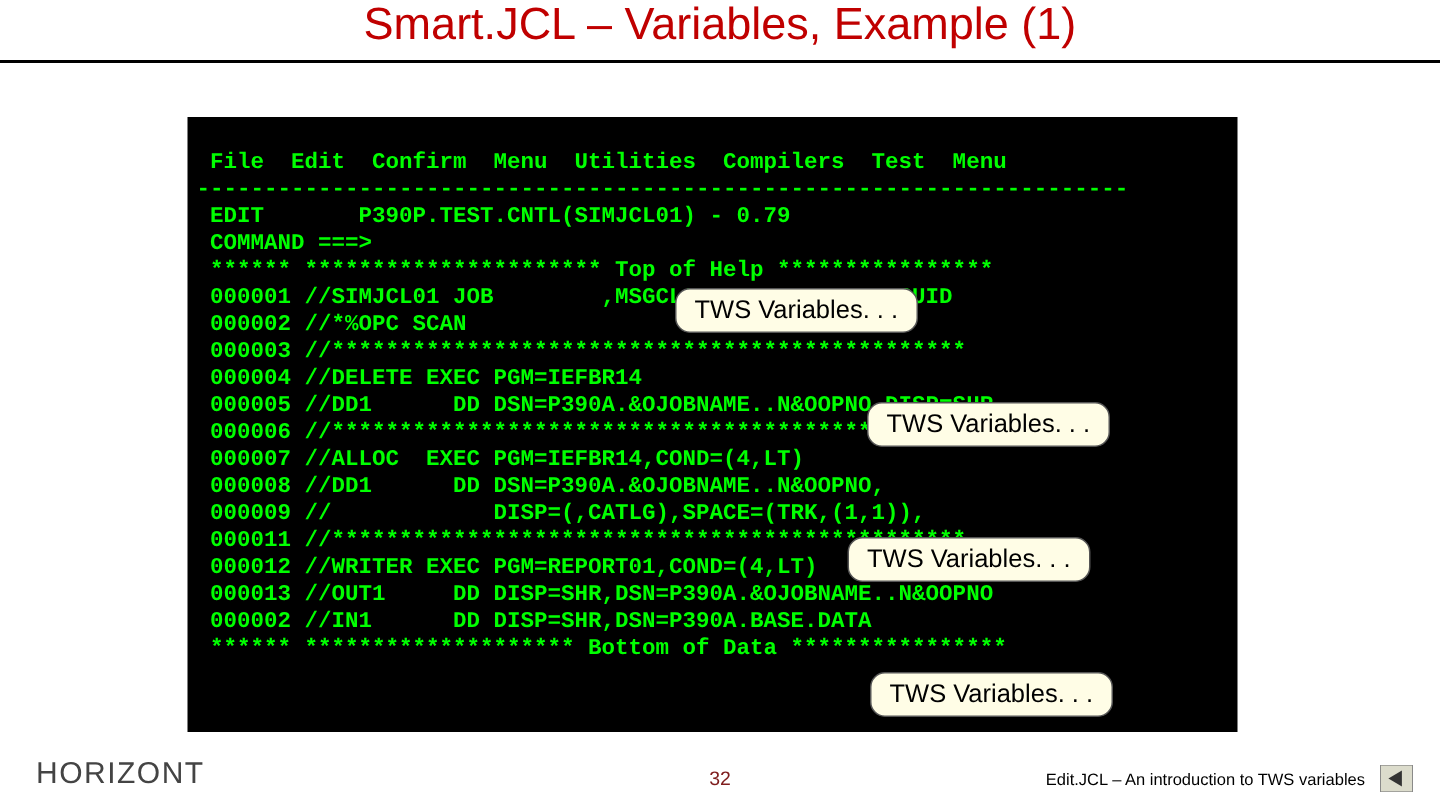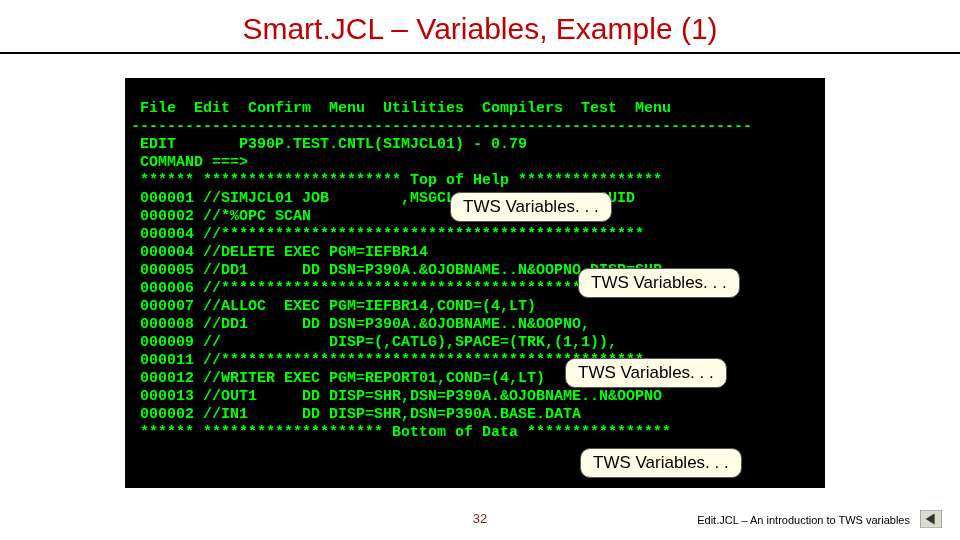--- a/index.html
+++ b/index.html
@@ -1,18 +1,18 @@
 <!DOCTYPE html>
 <html><head>
 <meta charset="utf-8">
 <style>
   * { margin: 0; padding: 0; box-sizing: border-box; }
   html, body { width: 960px; height: 540px; font-family: Arial, sans-serif; background: #fff; }
   .slide { width: 960px; height: 540px; position: relative; }
-  .title { text-align: center; font-size: 30px; color: #c00000; padding-top: 12px; font-weight: normal; }
+  .title { text-align: center; font-size: 30px; color: #c00000; font-weight: normal; }
   .title-underline { border-bottom: 2px solid #000; margin-top: 6px; }
   .terminal {
     position: absolute; left: 125px; top: 78px; width: 700px; height: 410px;
     background: #000; color: #00ff00; font-family: "Courier New", monospace;
     font-size: 15px; line-height: 18px; padding: 4px 6px; overflow: hidden;
     white-space: pre; font-weight: bold;
   }
   .callout {
     position: absolute; background: #fffde6; border: 1px solid #555; border-radius: 10px;
     padding: 4px 12px; font-size: 17px; color: #000; font-family: Arial, sans-serif;
@@ -32,40 +32,41 @@
   <div class="title-underline"></div>
 
   <div class="terminal">
 <span> File  Edit  Confirm  Menu  Utilities  Compilers  Test  Menu</span>
 <span>---------------------------------------------------------------------</span>
 <span> EDIT       P390P.TEST.CNTL(SIMJCL01) - 0.79</span>
 <span> COMMAND ===&gt;</span>
 <span> ****** ********************** Top of Help ****************</span>
 <span> 000001 //SIMJCL01 JOB        ,MSGCLASS=X,NOTIFY=&amp;SYSUID</span>
 <span> 000002 //*%OPC SCAN</span>
-<span> 000004 //***********************************************</span>
+<span> 000003 //***********************************************</span>
 <span> 000004 //DELETE EXEC PGM=IEFBR14</span>
 <span> 000005 //DD1      DD DSN=P390A.&amp;OJOBNAME..N&amp;OOPNO,DISP=SHR</span>
 <span> 000006 //***********************************************</span>
 <span> 000007 //ALLOC  EXEC PGM=IEFBR14,COND=(4,LT)</span>
 <span> 000008 //DD1      DD DSN=P390A.&amp;OJOBNAME..N&amp;OOPNO,</span>
 <span> 000009 //            DISP=(,CATLG),SPACE=(TRK,(1,1)),</span>
 <span> 000011 //***********************************************</span>
 <span> 000012 //WRITER EXEC PGM=REPORT01,COND=(4,LT)</span>
 <span> 000013 //OUT1     DD DISP=SHR,DSN=P390A.&amp;OJOBNAME..N&amp;OOPNO</span>
 <span> 000002 //IN1      DD DISP=SHR,DSN=P390A.BASE.DATA</span>
 <span> ****** ******************** Bottom of Data ****************</span>
   </div>
 
   <div class="callout" style="left:450px; top:192px;">TWS Variables. . .</div>
   <div class="callout" style="left:578px; top:268px;">TWS Variables. . .</div>
   <div class="callout" style="left:565px; top:358px;">TWS Variables. . .</div>
   <div class="callout" style="left:580px; top:448px;">TWS Variables. . .</div>
 
   <div class="footer">
+    <div class="footer-left">HORIZONT</div>
     <div class="footer-center">32</div>
     <div class="footer-right">Edit.JCL – An introduction to TWS variables</div>
     <svg class="footer-icon" viewBox="0 0 24 20">
       <rect x="0" y="0" width="24" height="20" fill="#dcdccc" stroke="#888"></rect>
       <polygon points="16,4 6,10 16,16" fill="#333"></polygon>
     </svg>
   </div>
 </div>
 
 </body></html>

